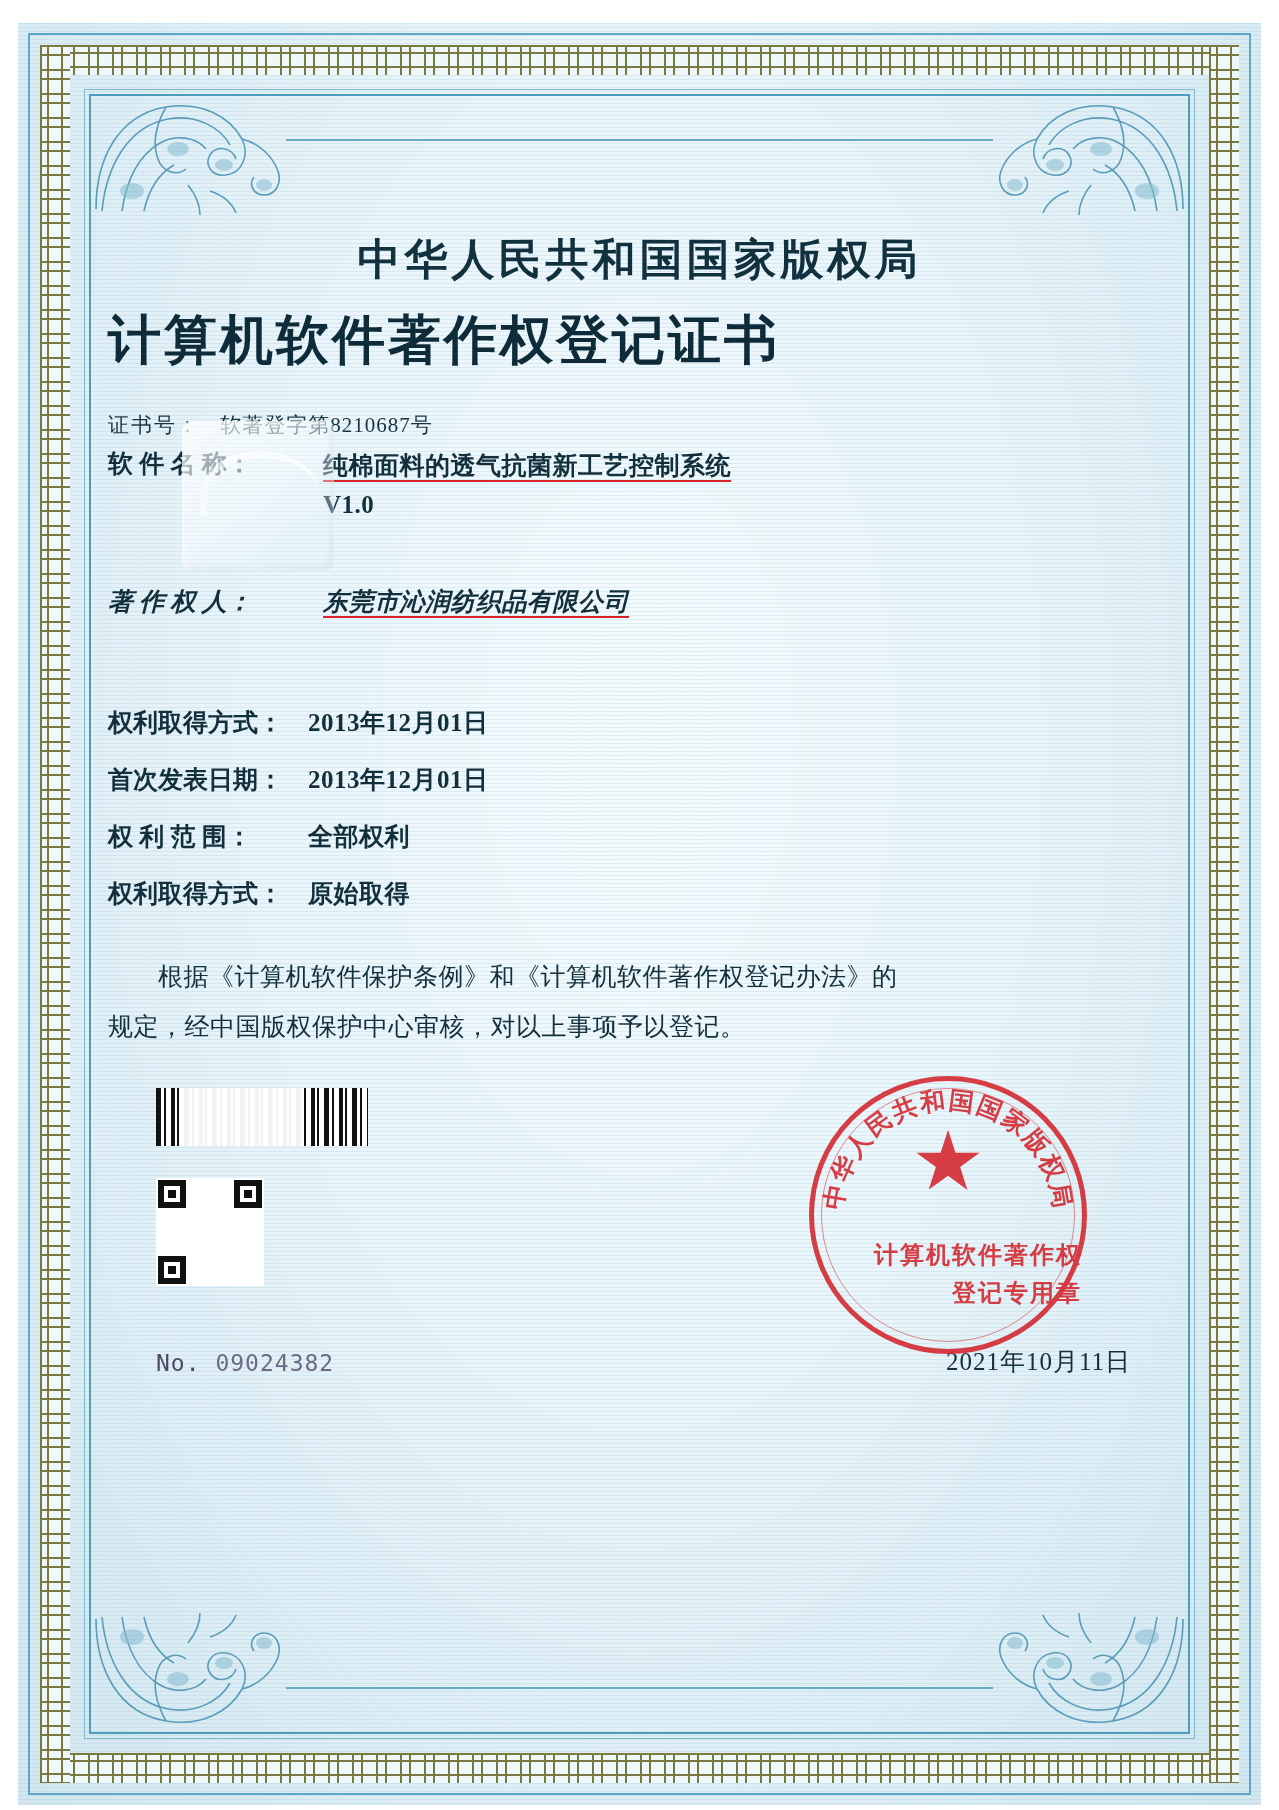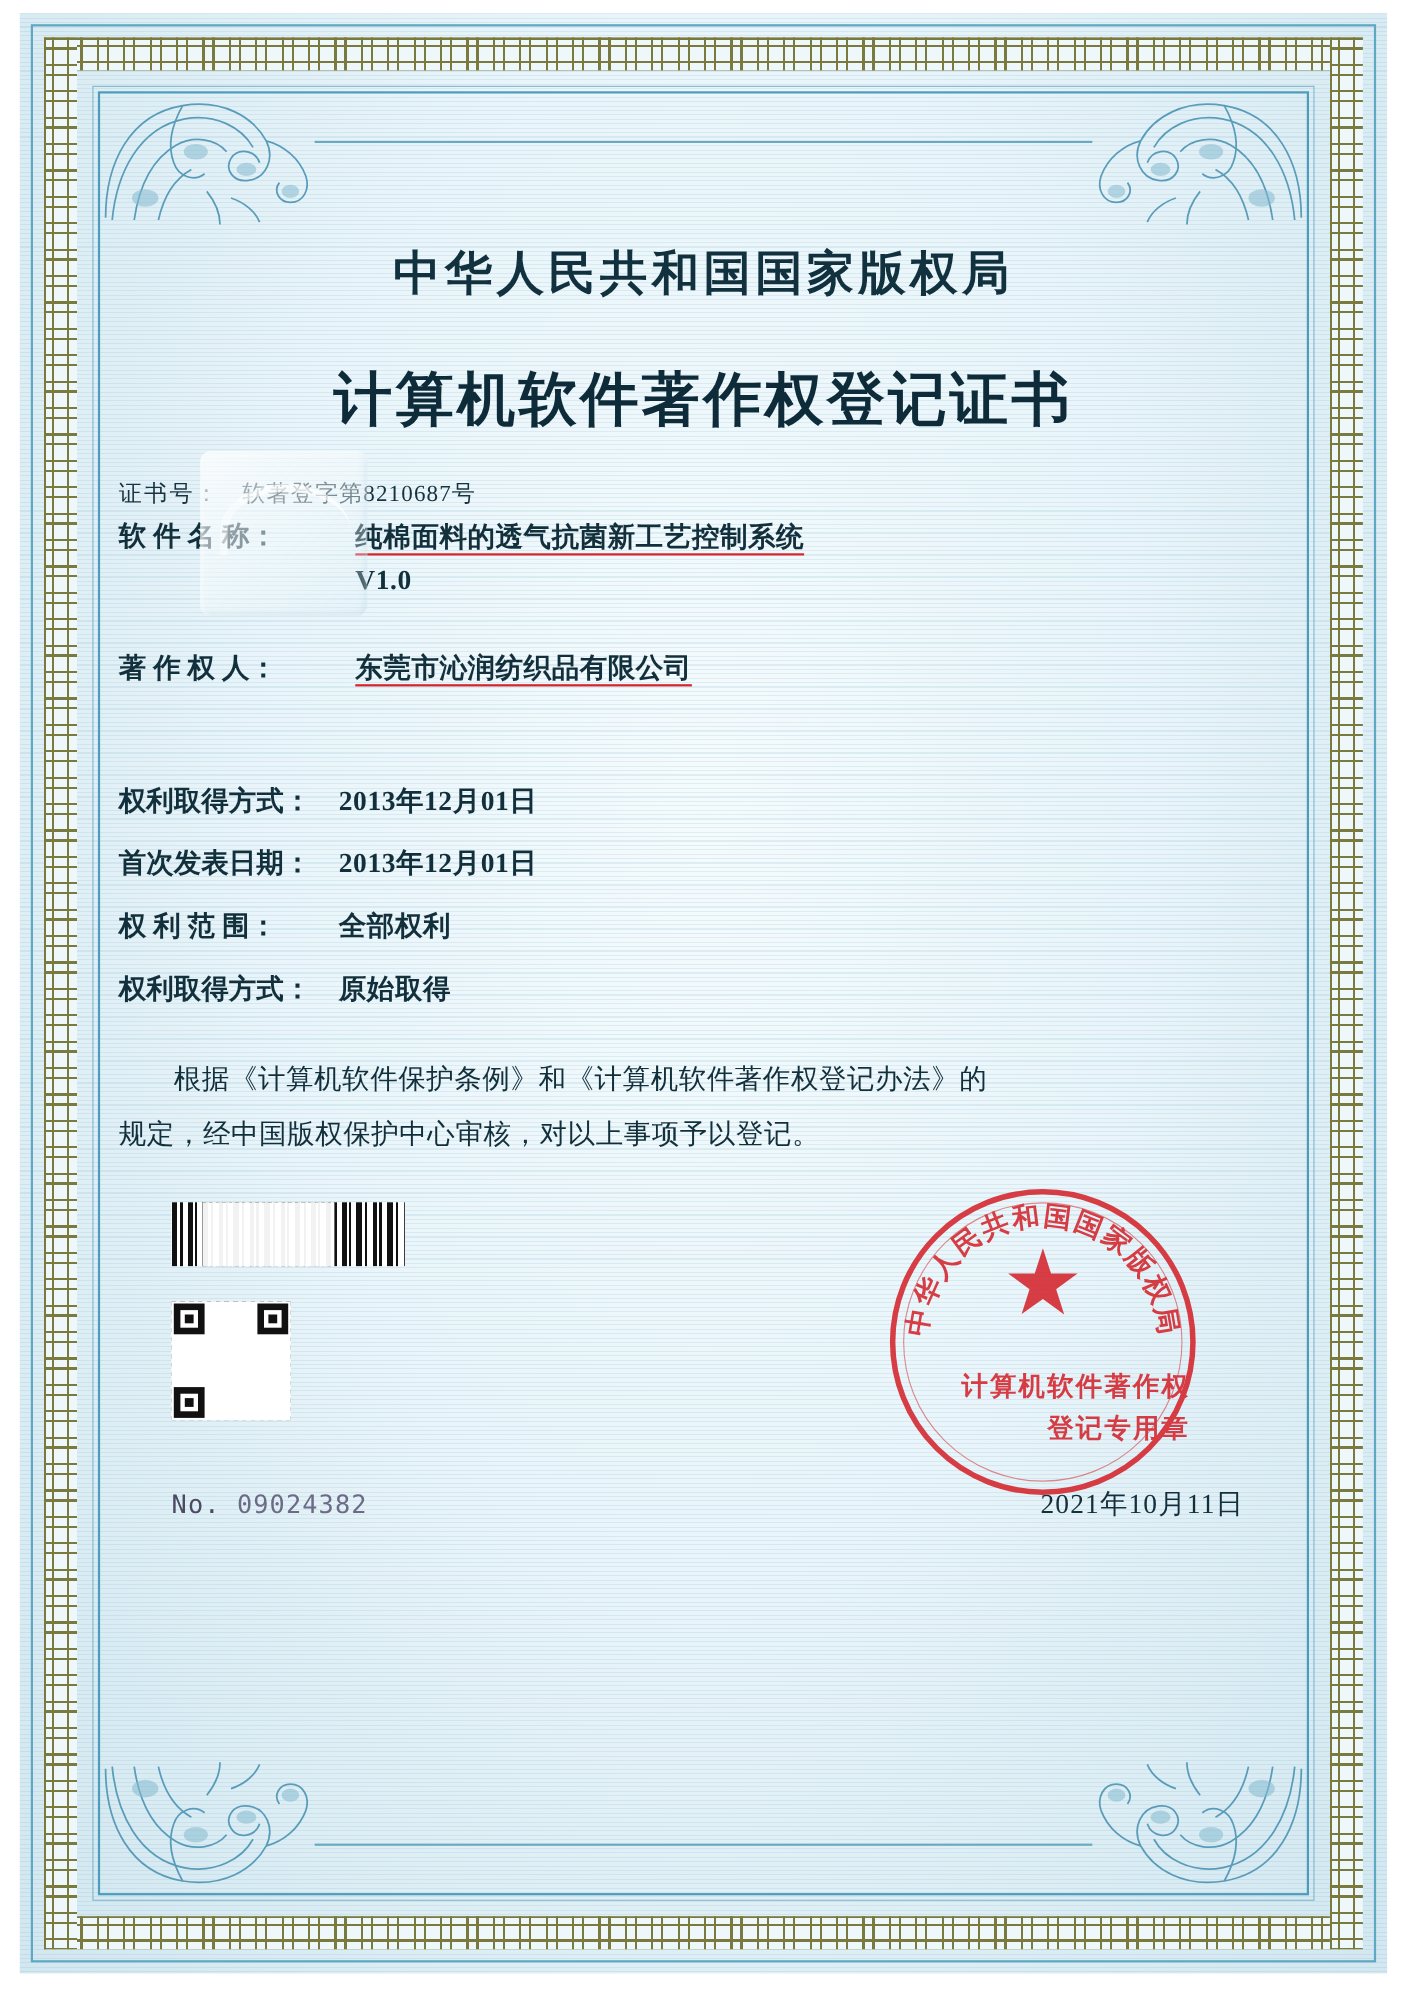--- a/index.html
+++ b/index.html
@@ -19,21 +19,21 @@
     position: absolute;
     left: 0; top: 0;
     width: 1279px;
     height: 1810px;
     background: #ffffff;
   }
 
   .cert {
     position: absolute;
     left: 18px;
-    top: 12px;
+    top: 23px;
     width: 1243px;
     height: 1782px;
     background:
       radial-gradient(ellipse at 50% 40%, #f4fbfd 0%, #e9f5fa 45%, #dcedf4 75%, #d2e7f0 100%);
     box-sizing: border-box;
   }
 
   
   .guilloche {
     position: absolute;
@@ -155,27 +155,27 @@
   .org-title {
     text-align: center;
     font-family: "DejaVu Serif", "Liberation Serif", serif;
     font-size: 43px;
     letter-spacing: 4px;
     color: #12313f;
     font-weight: 700;
     margin-top: 58px;
   }
   .doc-title {
-    text-align: center;
+    text-align: left;
     font-family: "DejaVu Serif", "Liberation Serif", serif;
     font-size: 53px;
     letter-spacing: 3px;
     color: #0d2b38;
     font-weight: 700;
-    margin-top: 50px;
+    margin-top: 16px;
   }
 
   .cert-no {
     margin-top: 34px;
     text-align: left;
     padding-right: 28px;
     font-size: 21px;
     color: #17333f;
     letter-spacing: 1px;
   }
@@ -500,21 +500,21 @@
 
       <div class="field f-name">
         <div class="k">软 件 名 称：</div>
         <div class="v">
           <span class="ul-red">纯棉面料的透气抗菌新工艺控制系统</span>
           <br>
           <span>V1.0</span>
         </div>
       </div>
 
-      <div class="field" style="margin-top:42px;">
+      <div class="field" style="margin-top:60px;font-style:italic;">
         <div class="k">著 作 权 人：</div>
         <div class="v">
           <span class="ul-red">东莞市沁润纺织品有限公司</span>
         </div>
       </div>
 
       <div class="gap-lg"></div>
 
       <div class="meta">
         <div class="field">

